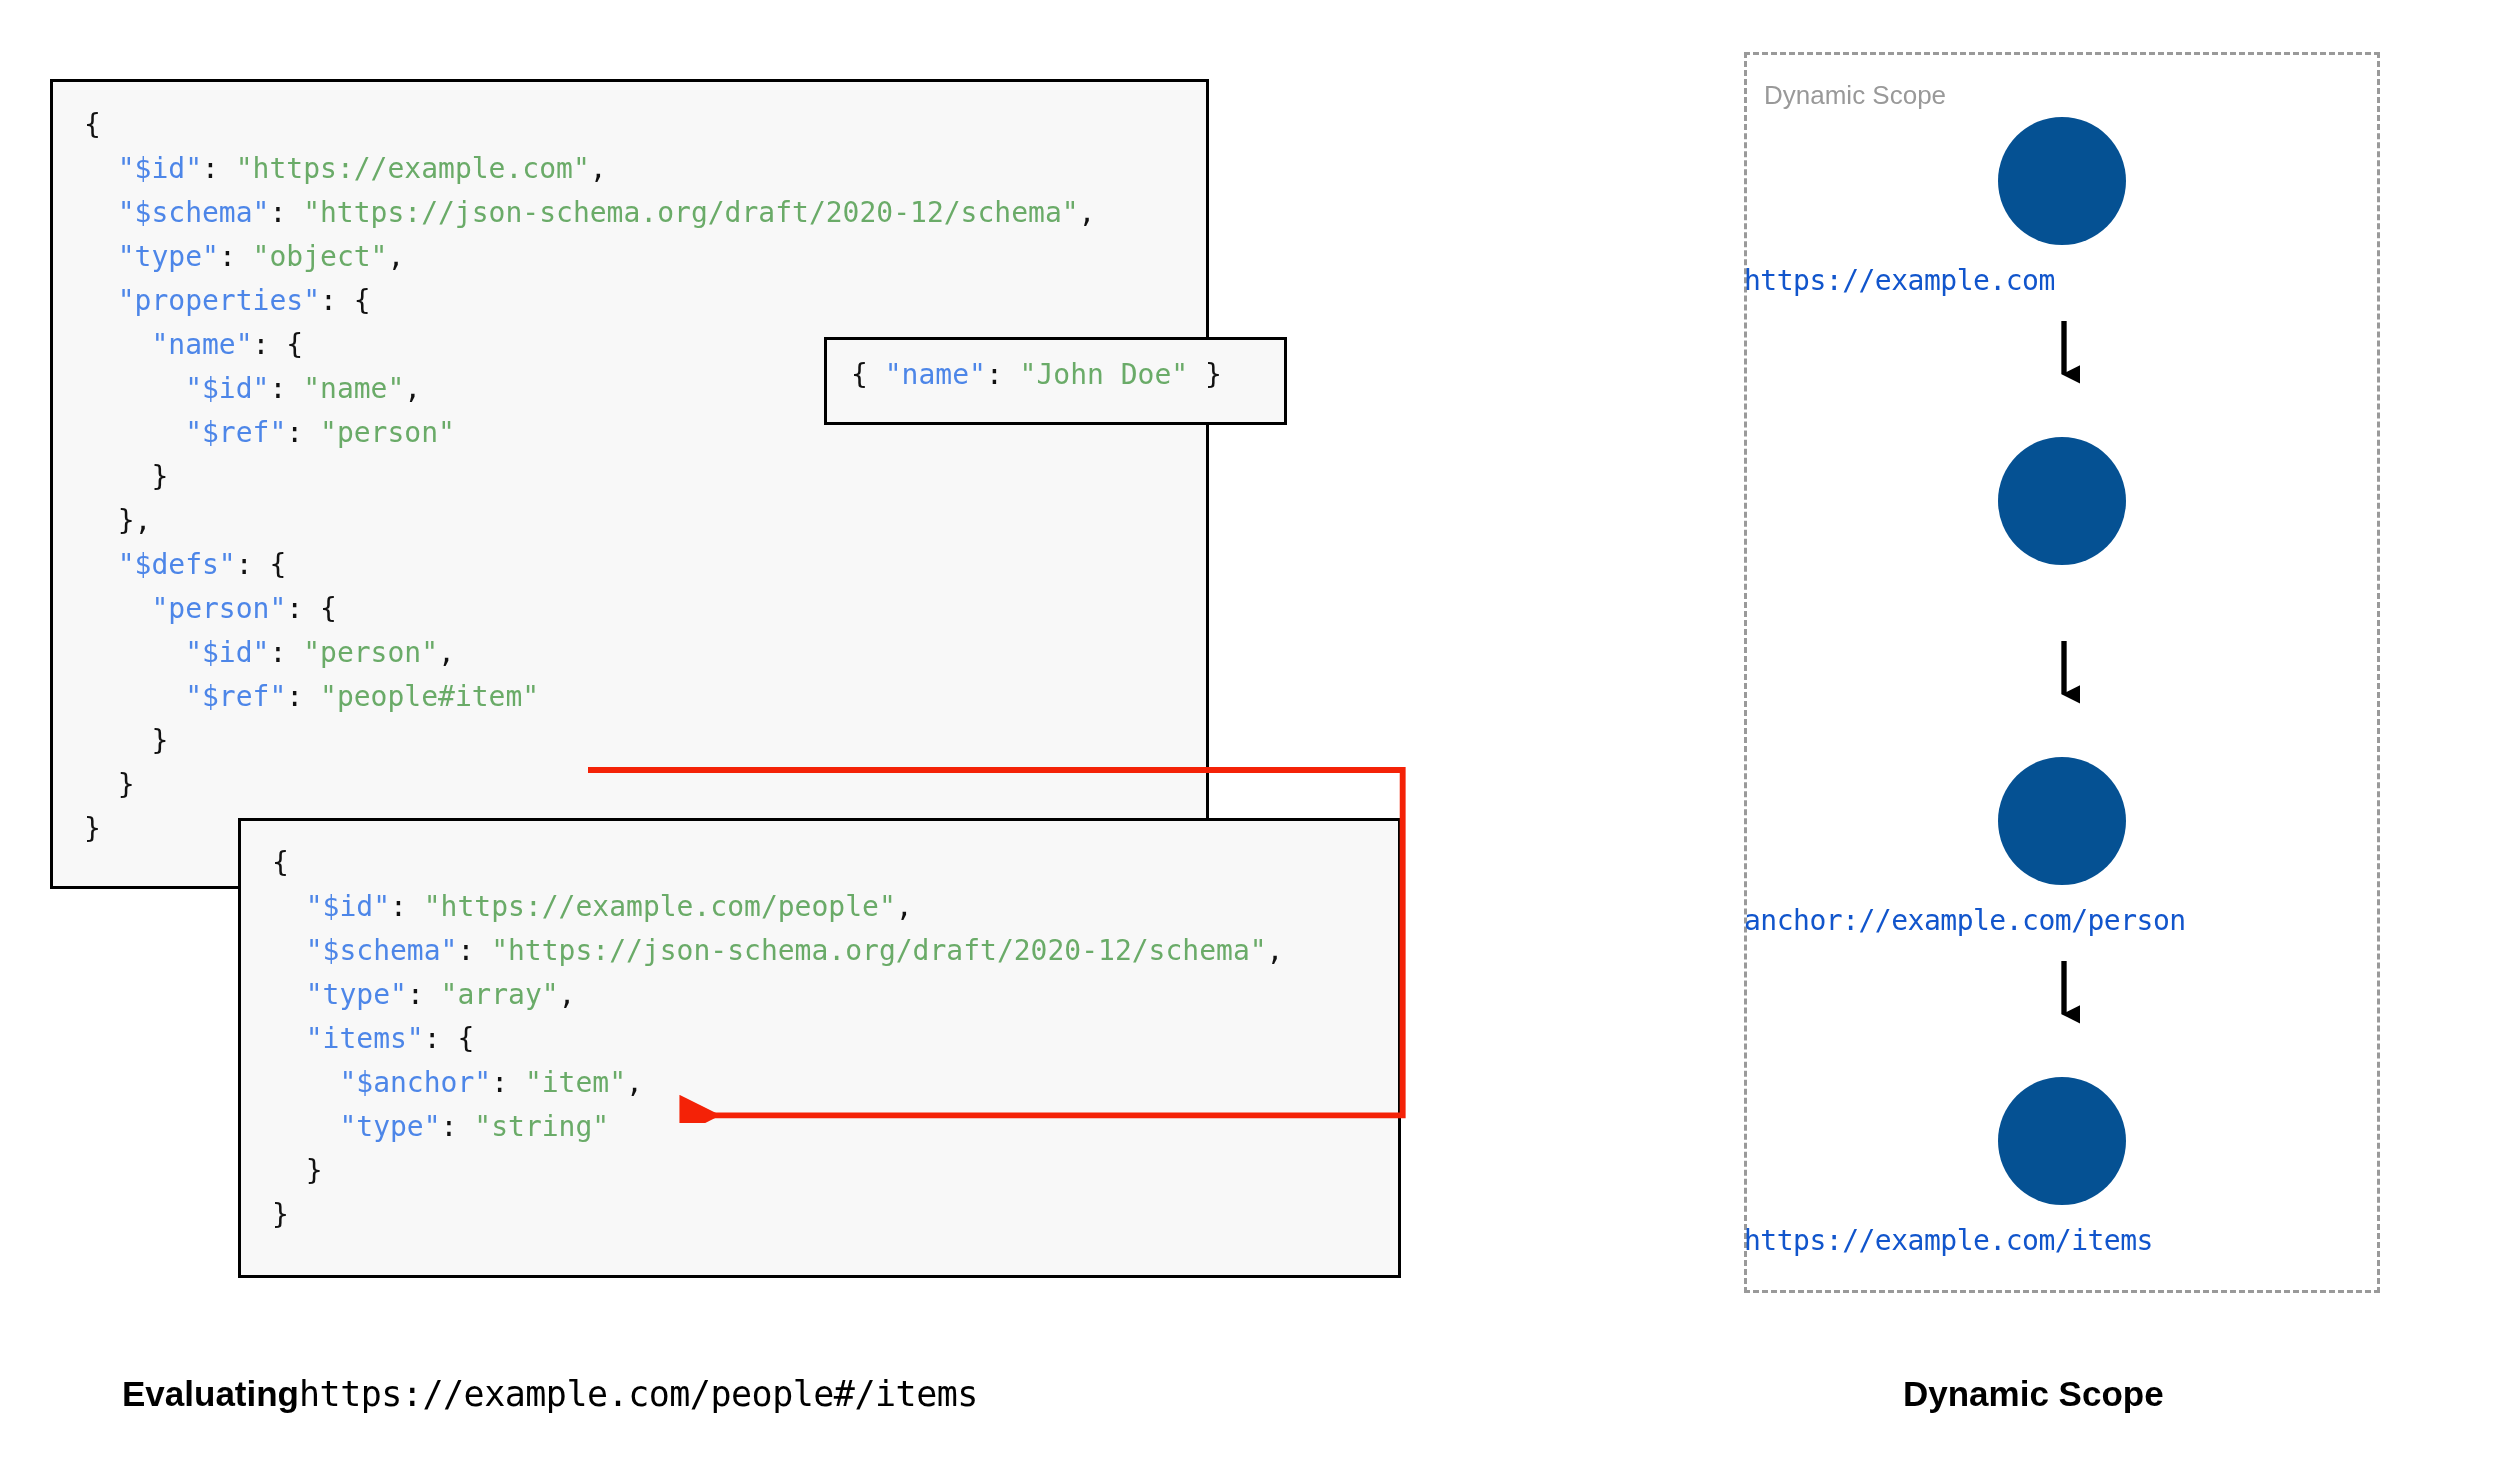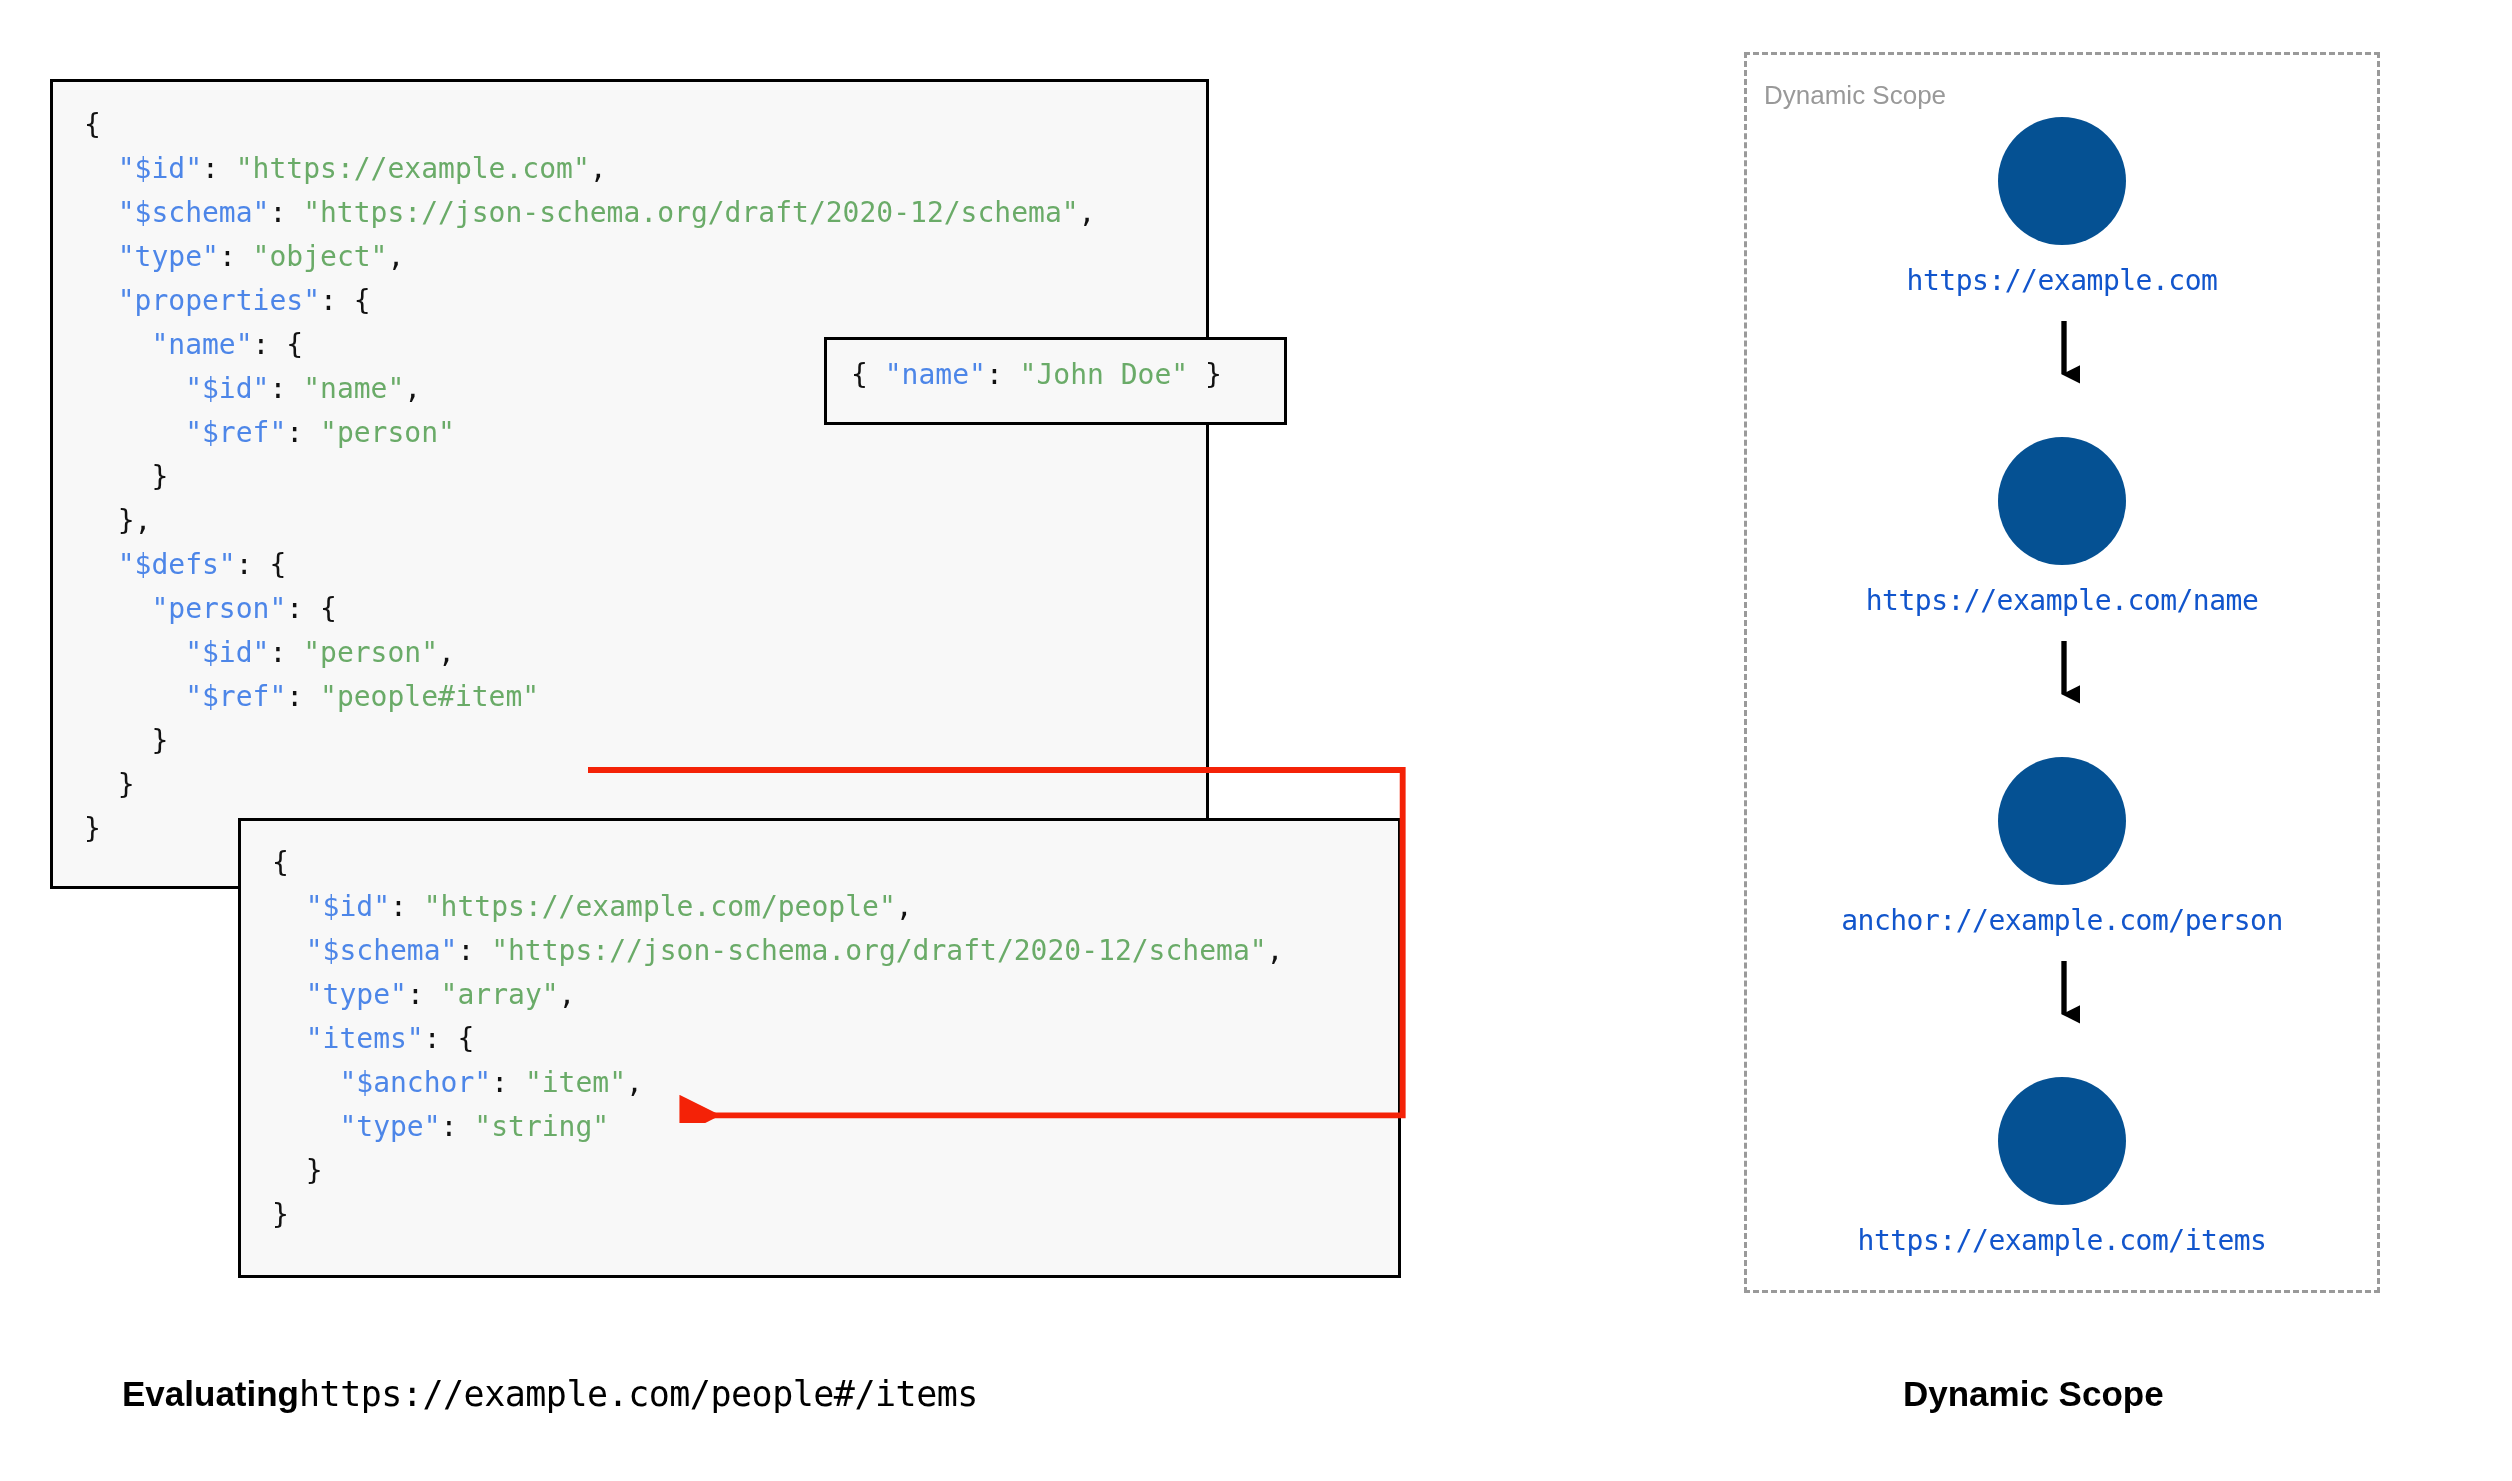--- a/index.html
+++ b/index.html
@@ -142,21 +142,20 @@
     left: 1764px;
     top: 80px;
     font-size: 26px;
     color: #999999;
     font-family: "Liberation Sans", sans-serif;
   }
   .scope-node {
     position: absolute;
     left: 1744px;
     width: 636px;
-    text-align: center;
   }
   .scope-circle {
     width: 128px;
     height: 128px;
     border-radius: 50%;
     background: #055193;
     margin: 0 auto;
   }
   .scope-label {
     font-family: "DejaVu Sans Mono", monospace;
@@ -237,21 +236,20 @@
     <defs>
       <marker id="blk-arrowhead-a" markerWidth="5" markerHeight="5" refX="2.5" refY="4.6" orient="auto" markerUnits="strokeWidth">
         <polygon points="0,0 5,0 2.5,5" fill="#000000"></polygon>
       </marker>
     </defs>
     <path d="M 30 0 L 30 100" stroke="#000000" stroke-width="10" fill="none" marker-end="url(#blk-arrowhead-a)"></path>
   </svg>
 
   <div class="scope-node" style="top:437px;">
     <div class="scope-circle"></div>
-    <div class="scope-label">https://example.com/name</div>
   </div>
   <svg class="scope-arrow" style="top:641px;" viewBox="0 0 60 120">
     <defs>
       <marker id="blk-arrowhead-b" markerWidth="5" markerHeight="5" refX="2.5" refY="4.6" orient="auto" markerUnits="strokeWidth">
         <polygon points="0,0 5,0 2.5,5" fill="#000000"></polygon>
       </marker>
     </defs>
     <path d="M 30 0 L 30 100" stroke="#000000" stroke-width="10" fill="none" marker-end="url(#blk-arrowhead-b)"></path>
   </svg>
 

